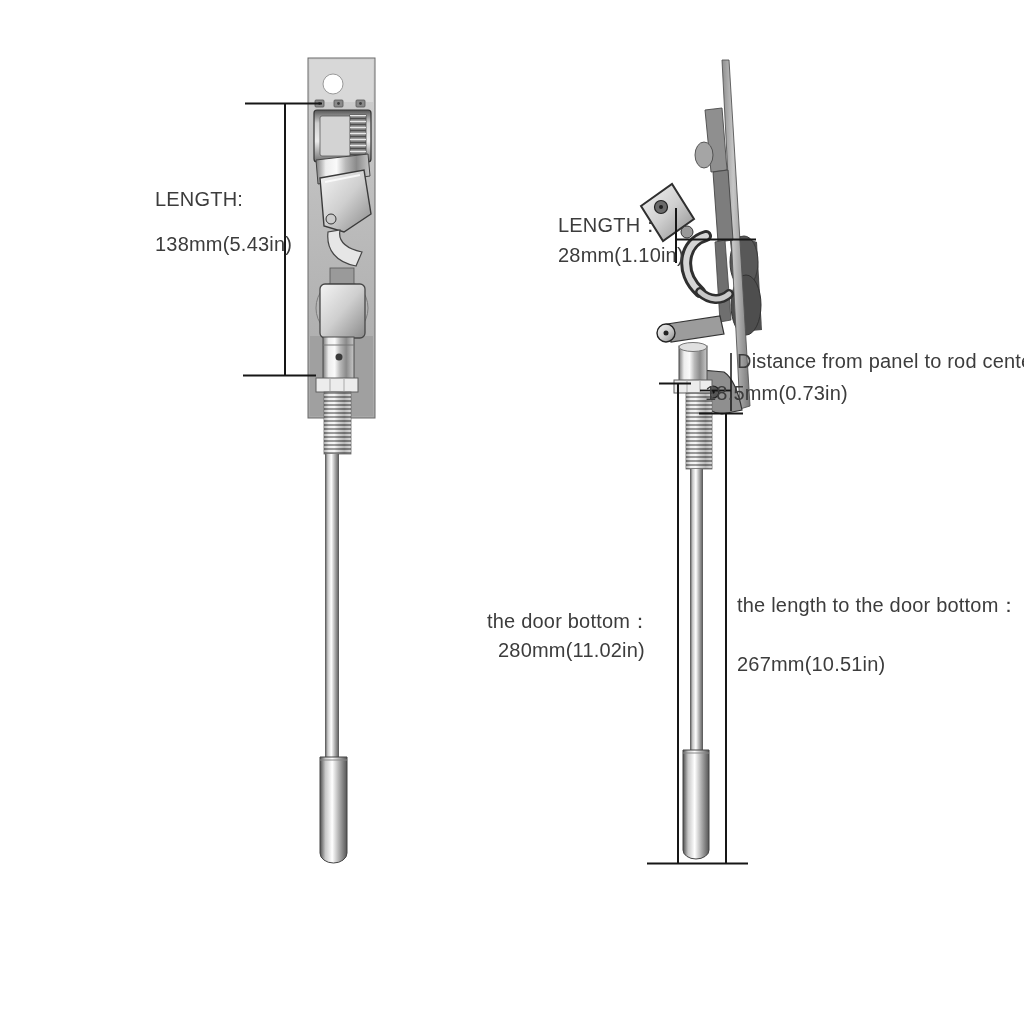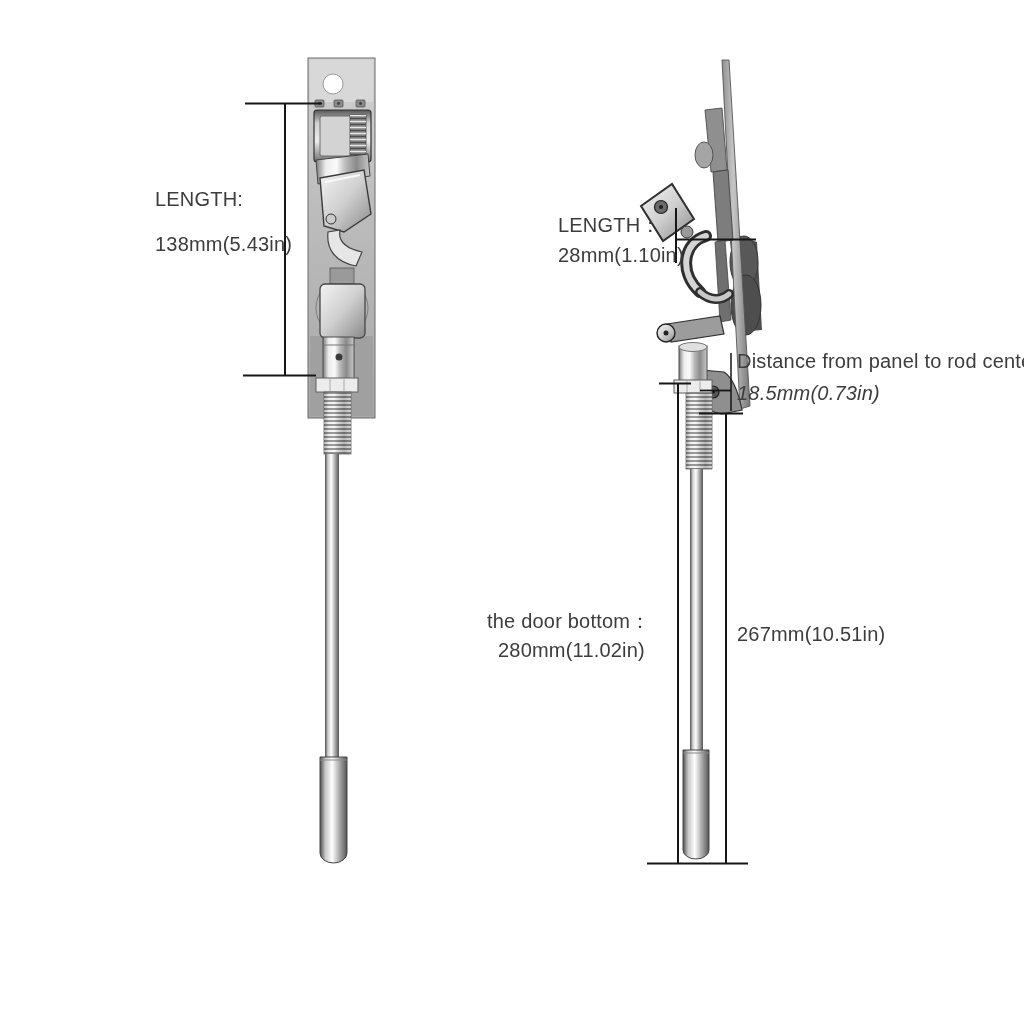--- a/index.html
+++ b/index.html
@@ -196,20 +196,21 @@
     </g>
   </svg>
 
   <div class="ann" style="left:155px;top:188px;">LENGTH:</div>
   <div class="ann" style="left:155px;top:233px;text-align:center;">138mm(5.43in)</div>
 
   <div class="ann" style="left:558px;top:214px;">LENGTH：</div>
   <div class="ann" style="left:558px;top:244px;">28mm(1.10in)</div>
 
   <div class="ann" style="left:737px;top:350px;">Distance from panel to rod center:</div>
-  <div class="ann" style="left:737px;top:382px;font-style:italic;">18.5mm(0.73in)</div>
+  <div class="ann" style="left:705px;top:382px;">18.5mm(0.73in)</div>
 
   <div class="ann" style="left:487px;top:610px;">the door bottom：</div>
   <div class="ann" style="left:487px;top:639px;margin-left:11px;">280mm(11.02in)</div>
 
-  <div class="ann" style="left:737px;top:623px;">267mm(10.51in)</div>
+  <div class="ann" style="left:737px;top:594px;">the length to the door bottom：</div>
+  <div class="ann" style="left:737px;top:653px;">267mm(10.51in)</div>
 
 </div>
 
 </body></html>

